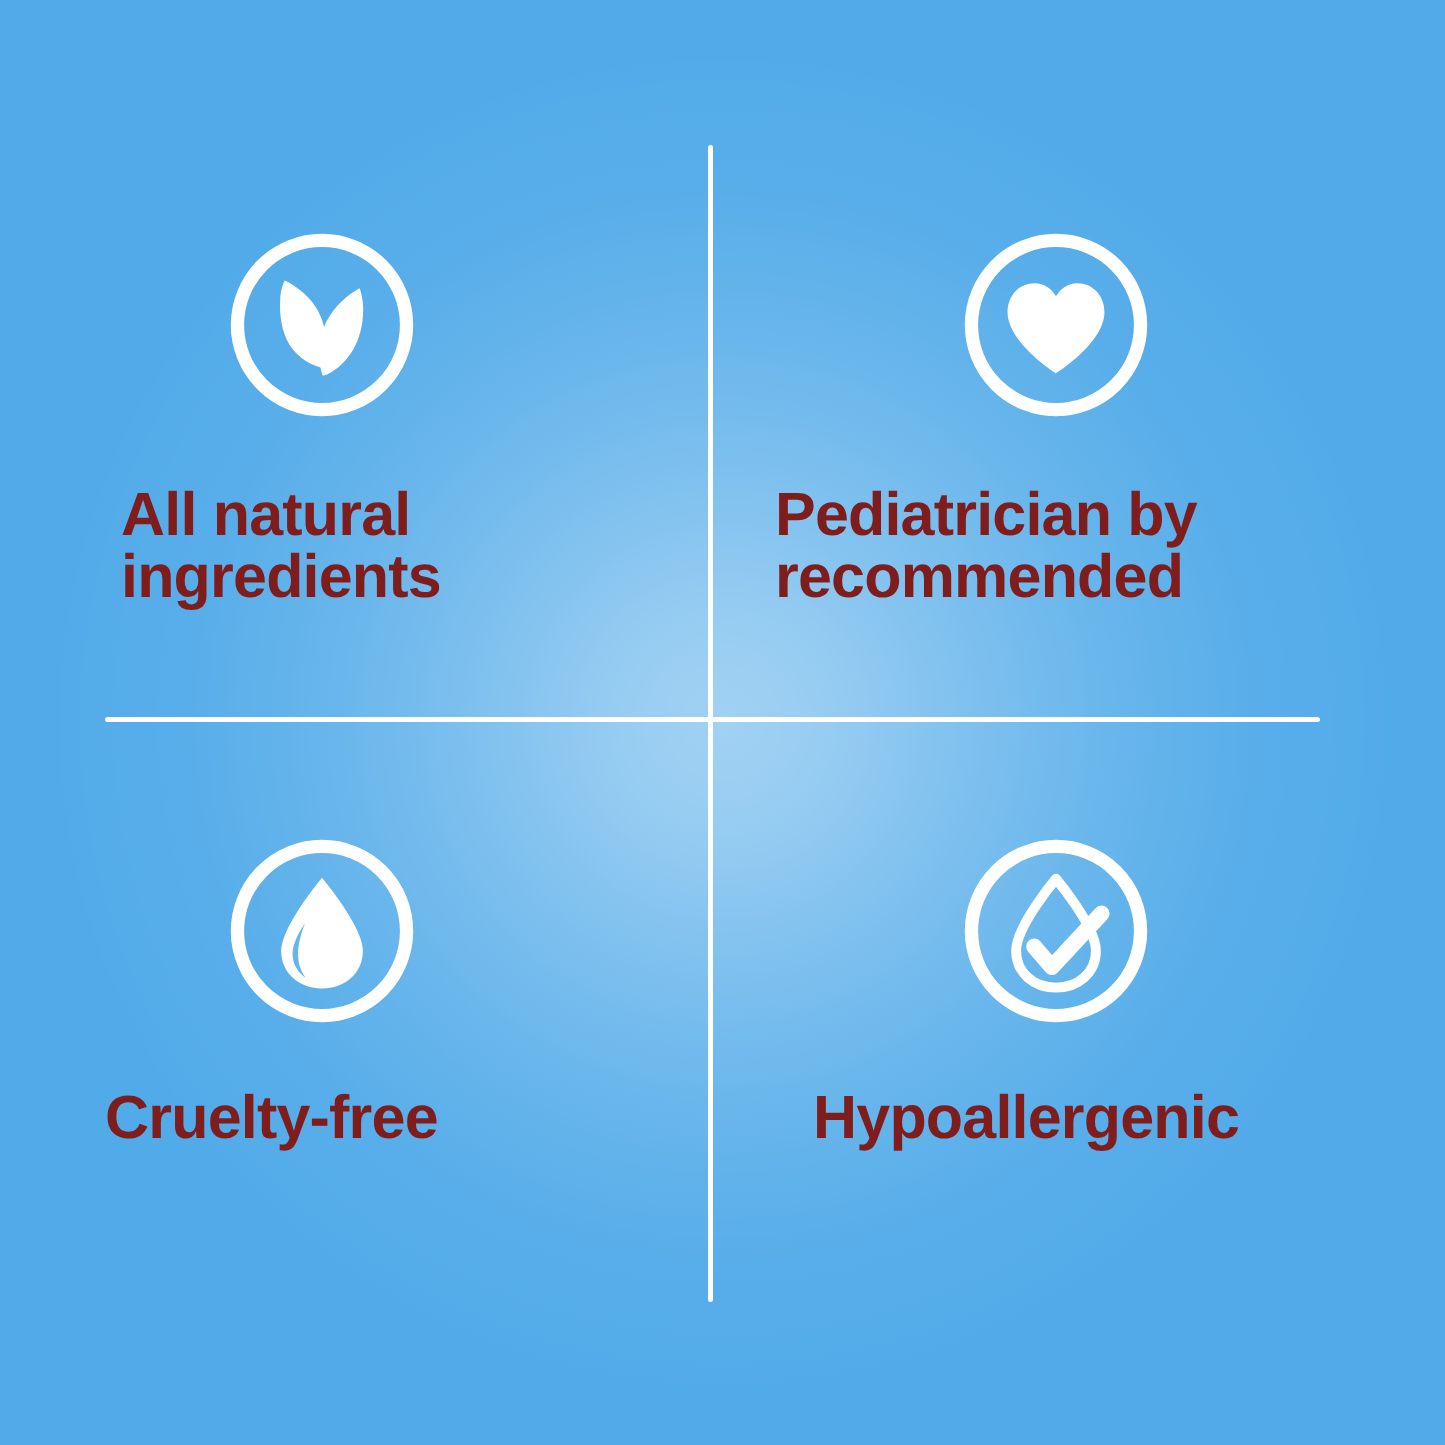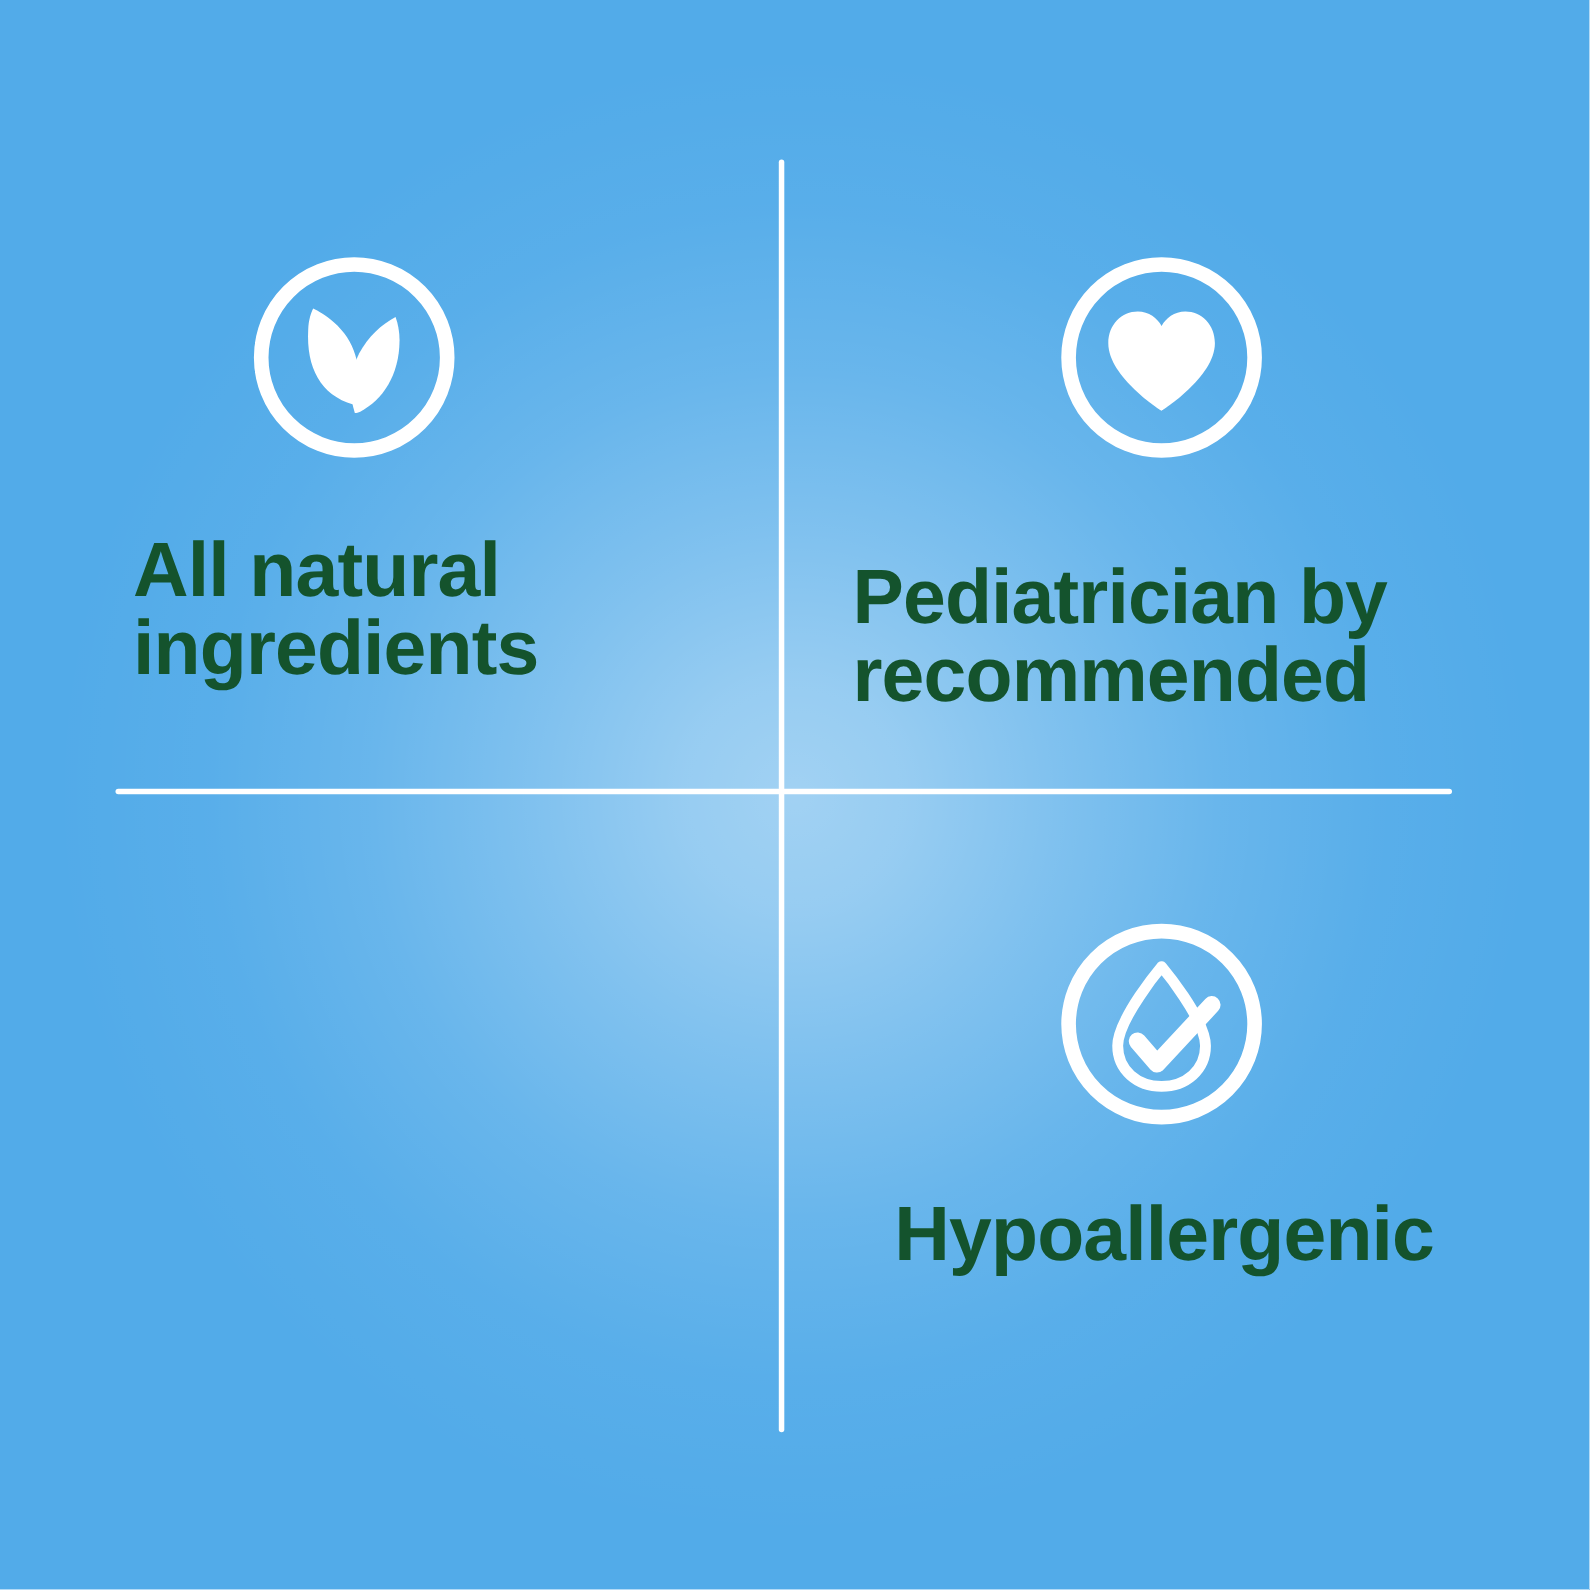--- a/index.html
+++ b/index.html
@@ -67,30 +67,30 @@
   }
   #quadrant-0 .icon-wrap { left: 122px; top: 85px; }
   #quadrant-1 .icon-wrap { left: 248px; top: 85px; }
   #quadrant-2 .icon-wrap { left: 122px; top: 114px; }
   #quadrant-3 .icon-wrap { left: 248px; top: 114px; }
 
   .icon-wrap svg { display: block; width: 190px; height: 190px; }
 
   .feature-label {
     position: absolute;
-    color: #14532d;
+    color: #7f1d1d;
     font-weight: 700;
-    font-size: 70px;
+    font-size: 61px;
     line-height: 1.02;
     letter-spacing: -0.8px;
     white-space: pre-line;
     text-rendering: geometricPrecision;
   }
   #quadrant-0 .feature-label { left: 16px;  top: 338px; }
-  #quadrant-1 .feature-label { left: 62px;  top: 338px; margin-top: 24px; }
+  #quadrant-1 .feature-label { left: 62px;  top: 338px; }
   #quadrant-2 .feature-label { left: 0px;   top: 364px; }
   #quadrant-3 .feature-label { left: 72px;  top: 364px; margin-left: 28px; }
 </style>
 </head>
 <body>
 
 <div id="infographic">
 
   <div id="bg-glow"></div>
 
@@ -113,20 +113,30 @@
     <div class="icon-wrap">
       <svg viewBox="0 0 100 100" xmlns="http://www.w3.org/2000/svg" aria-hidden="true">
         <circle cx="50" cy="50" r="44.5" fill="none" stroke="#ffffff" stroke-width="7"></circle>
         <path d="M50 75.5 C50 75.5 24.5 59.5 24.5 43.2 C24.5 34.2 31.0 28.0 38.6 28.0 C44.0 28.0 47.9 31.2 50 34.9 C52.1 31.2 56.0 28.0 61.4 28.0 C69.0 28.0 75.5 34.2 75.5 43.2 C75.5 59.5 50 75.5 50 75.5 Z" fill="#ffffff"></path>
       </svg>
     </div>
     <div class="feature-label">Pediatrician by
 recommended</div>
   </div>
 
+  <div class="quadrant" id="quadrant-2">
+    <div class="icon-wrap">
+      <svg viewBox="0 0 100 100" xmlns="http://www.w3.org/2000/svg" aria-hidden="true">
+        <circle cx="50" cy="50" r="44.5" fill="none" stroke="#ffffff" stroke-width="7"></circle>
+        <path d="M50 22 C50 22 28.5 47.5 28.5 60.5 C28.5 72.3 38.1 80.2 50 80.2 C61.9 80.2 71.5 72.3 71.5 60.5 C71.5 47.5 50 22 50 22 Z" fill="#ffffff"></path>
+        <path d="M41.0 46.0 C36.8 52.2 34.5 57.6 34.5 62.0 C34.5 67.5 37.2 71.8 41.3 74.5 C38.6 70.8 37.4 66.6 37.4 62.0 C37.4 57.0 38.9 51.5 41.0 46.0 Z" fill="#66b6ea"></path>
+      </svg>
+    </div>
+    <div class="feature-label">Cruelty-free</div>
+  </div>
 
   <div class="quadrant" id="quadrant-3">
     <div class="icon-wrap">
       <svg viewBox="0 0 100 100" xmlns="http://www.w3.org/2000/svg" aria-hidden="true">
         <circle cx="50" cy="50" r="44.5" fill="none" stroke="#ffffff" stroke-width="7"></circle>
         <path d="M50 22.5 C50 22.5 29.0 47.5 29.0 60.4 C29.0 72.0 38.4 79.8 50 79.8 C61.6 79.8 71.0 72.0 71.0 60.4 C71.0 47.5 50 22.5 50 22.5 Z" fill="none" stroke="#ffffff" stroke-width="5.2" stroke-linejoin="round"></path>
         <path d="M38.5 58.2 L47.8 69.0 L74.0 40.8" fill="none" stroke="#ffffff" stroke-width="8.4" stroke-linecap="round" stroke-linejoin="round"></path>
       </svg>
     </div>
     <div class="feature-label">Hypoallergenic</div>

